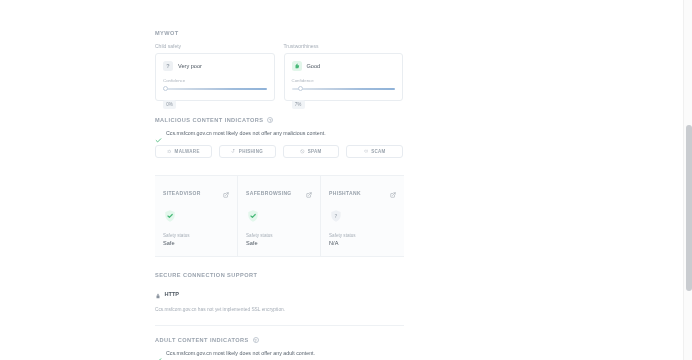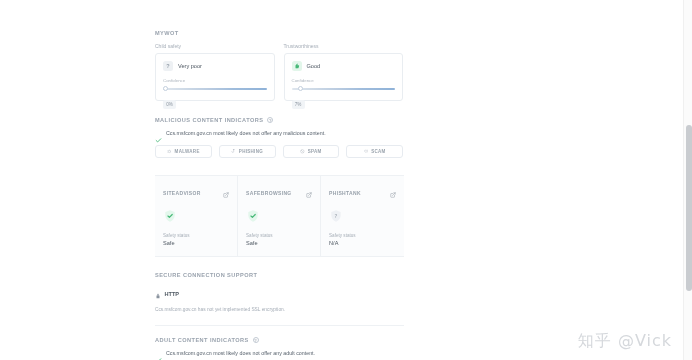--- a/index.html
+++ b/index.html
@@ -324,15 +324,14 @@
       </div>
 
     </div>
 
   </div>
 
   <div id="scrollbar">
     <div id="scroll-thumb"></div>
   </div>
 
-  <div id="watermark">知乎 @Vick</div>
 
 </div>
 
 </body></html>

